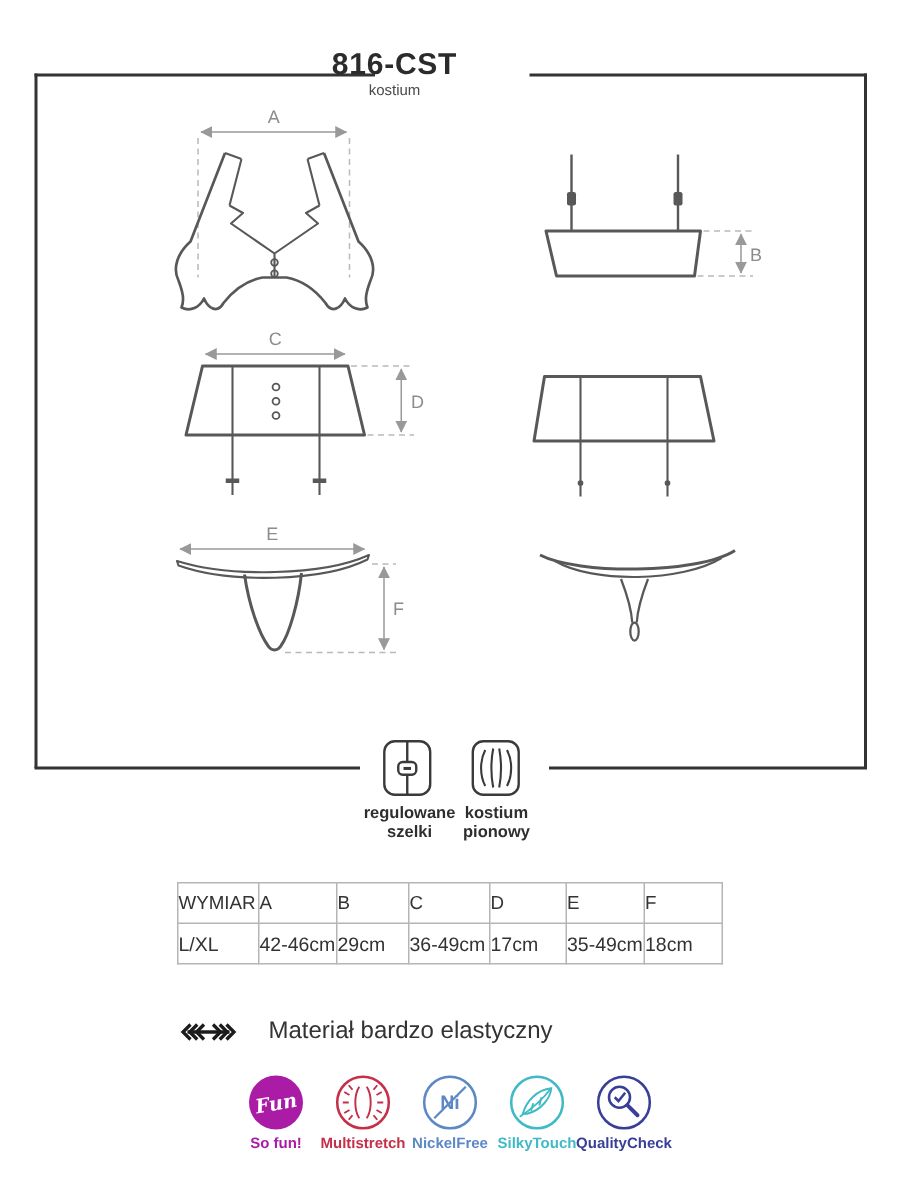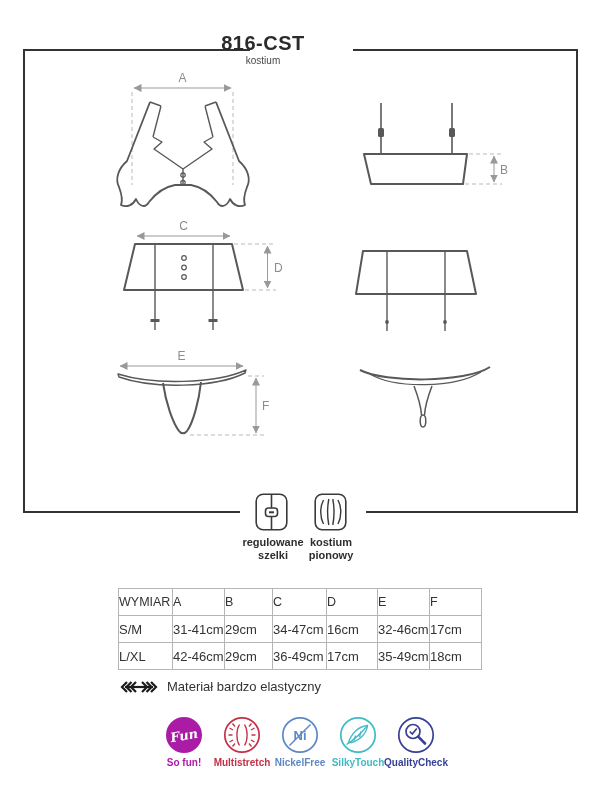--- a/index.html
+++ b/index.html
@@ -33,21 +33,21 @@
 
   
   .size-table{position:absolute;left:118px;top:588px;border-collapse:collapse;table-layout:fixed;}
   .size-table td,.size-table th{border:1px solid #b5b5b5;text-align:left;vertical-align:middle;
       font-weight:400;color:#333;padding:0;height:26px;}
   .size-table th{font-size:12.5px;}
   .size-table td{font-size:13px;}
 
   
   .material-row{position:absolute;left:119px;top:679px;display:flex;align-items:center;}
-  .material-text{font-size:13px;color:#333;margin-left:8px;}
+  .material-text{font-size:16px;color:#333;margin-left:20px;}
 
   
   .badges{position:absolute;top:716px;left:0;width:600px;display:flex;justify-content:center;}
   .badge{width:58px;display:flex;flex-direction:column;align-items:center;}
   .badge-label{margin-top:3px;font-size:10px;font-weight:700;white-space:nowrap;}
 </style>
 </head>
 <body>
 
 <div class="page">
@@ -186,29 +186,20 @@
         <tr>
       <th>WYMIAR</th>
       <th>A</th>
       <th>B</th>
       <th>C</th>
       <th>D</th>
       <th>E</th>
       <th>F</th>
     </tr>
     <tr>
-      <td>S/M</td>
-      <td>31-41cm</td>
-      <td>29cm</td>
-      <td>34-47cm</td>
-      <td>16cm</td>
-      <td>32-46cm</td>
-      <td>17cm</td>
-    </tr>
-    <tr>
       <td>L/XL</td>
       <td>42-46cm</td>
       <td>29cm</td>
       <td>36-49cm</td>
       <td>17cm</td>
       <td>35-49cm</td>
       <td>18cm</td>
     </tr>
   </tbody>
     </table>

